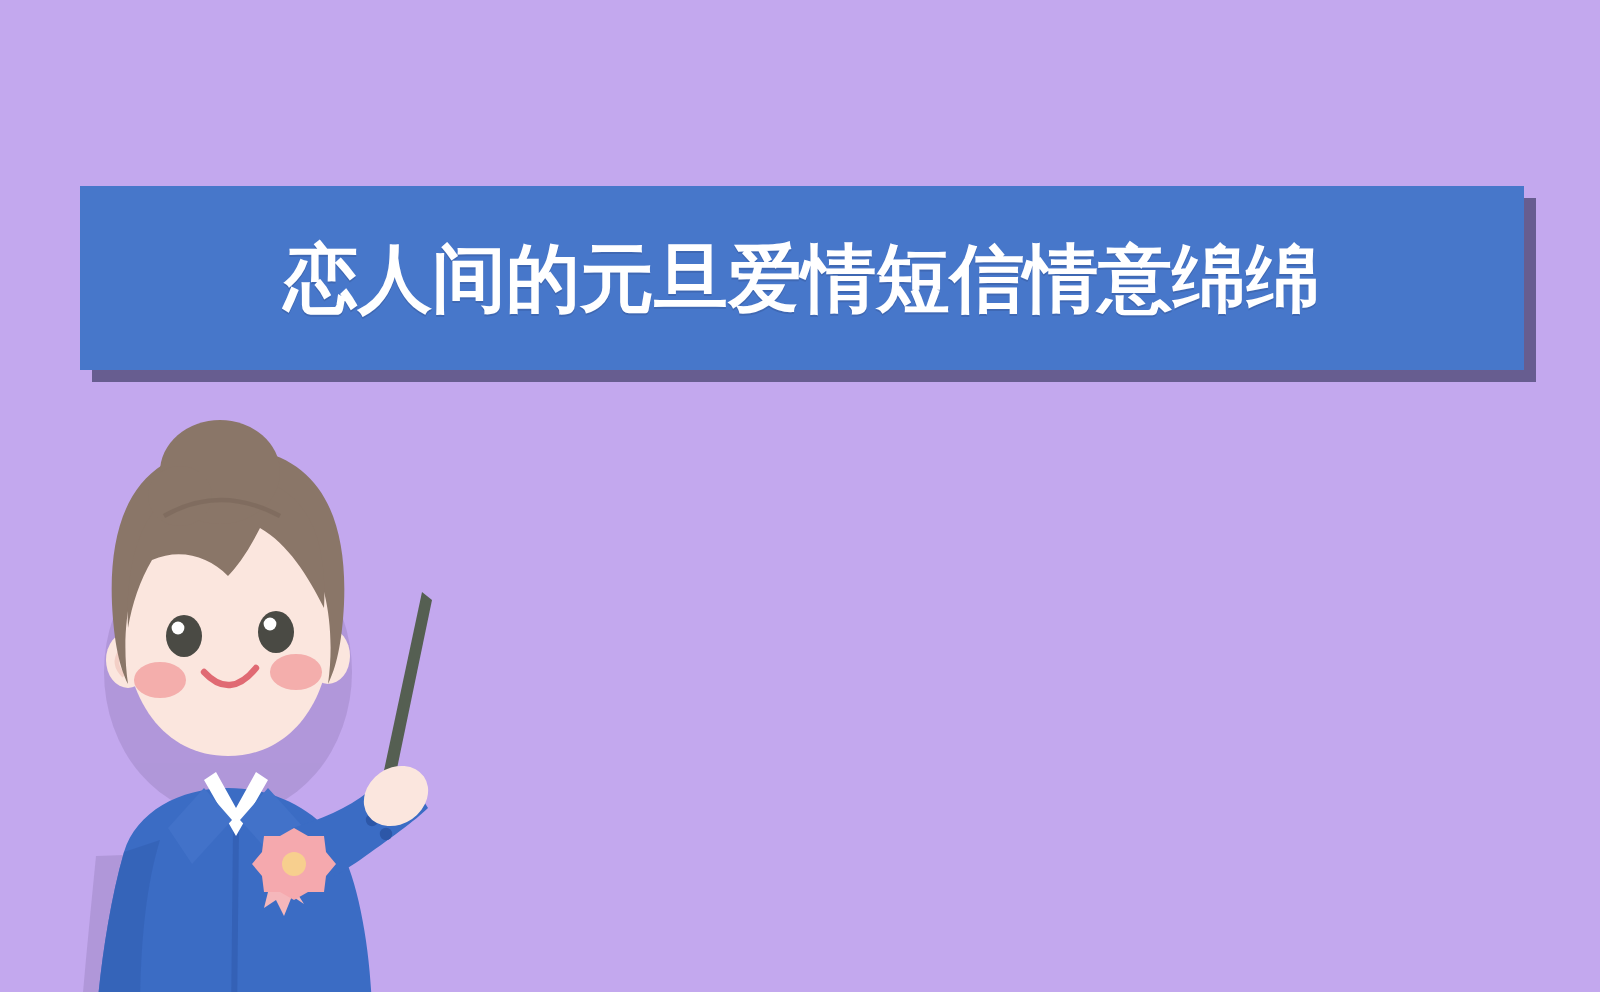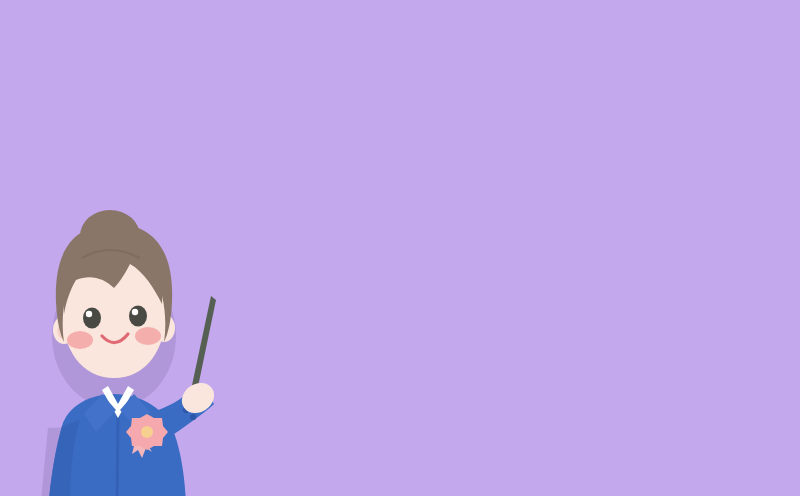--- a/index.html
+++ b/index.html
@@ -58,20 +58,23 @@
     width: 230px;
     height: 290px;
     overflow: visible;
   }
 </style>
 </head>
 <body>
 
 <div id="stage">
 
+  <div id="title-banner">
+    <span id="title-text">恋人间的元旦爱情短信情意绵绵</span>
+  </div>
 
   <div id="teacher">
     <svg viewBox="0 0 230 290" xmlns="http://www.w3.org/2000/svg">
       <defs>
         <clipPath id="clipFrame">
           <rect x="-20" y="-20" width="270" height="310"></rect>
         </clipPath>
       </defs>
 
       <g clip-path="url(#clipFrame)">

